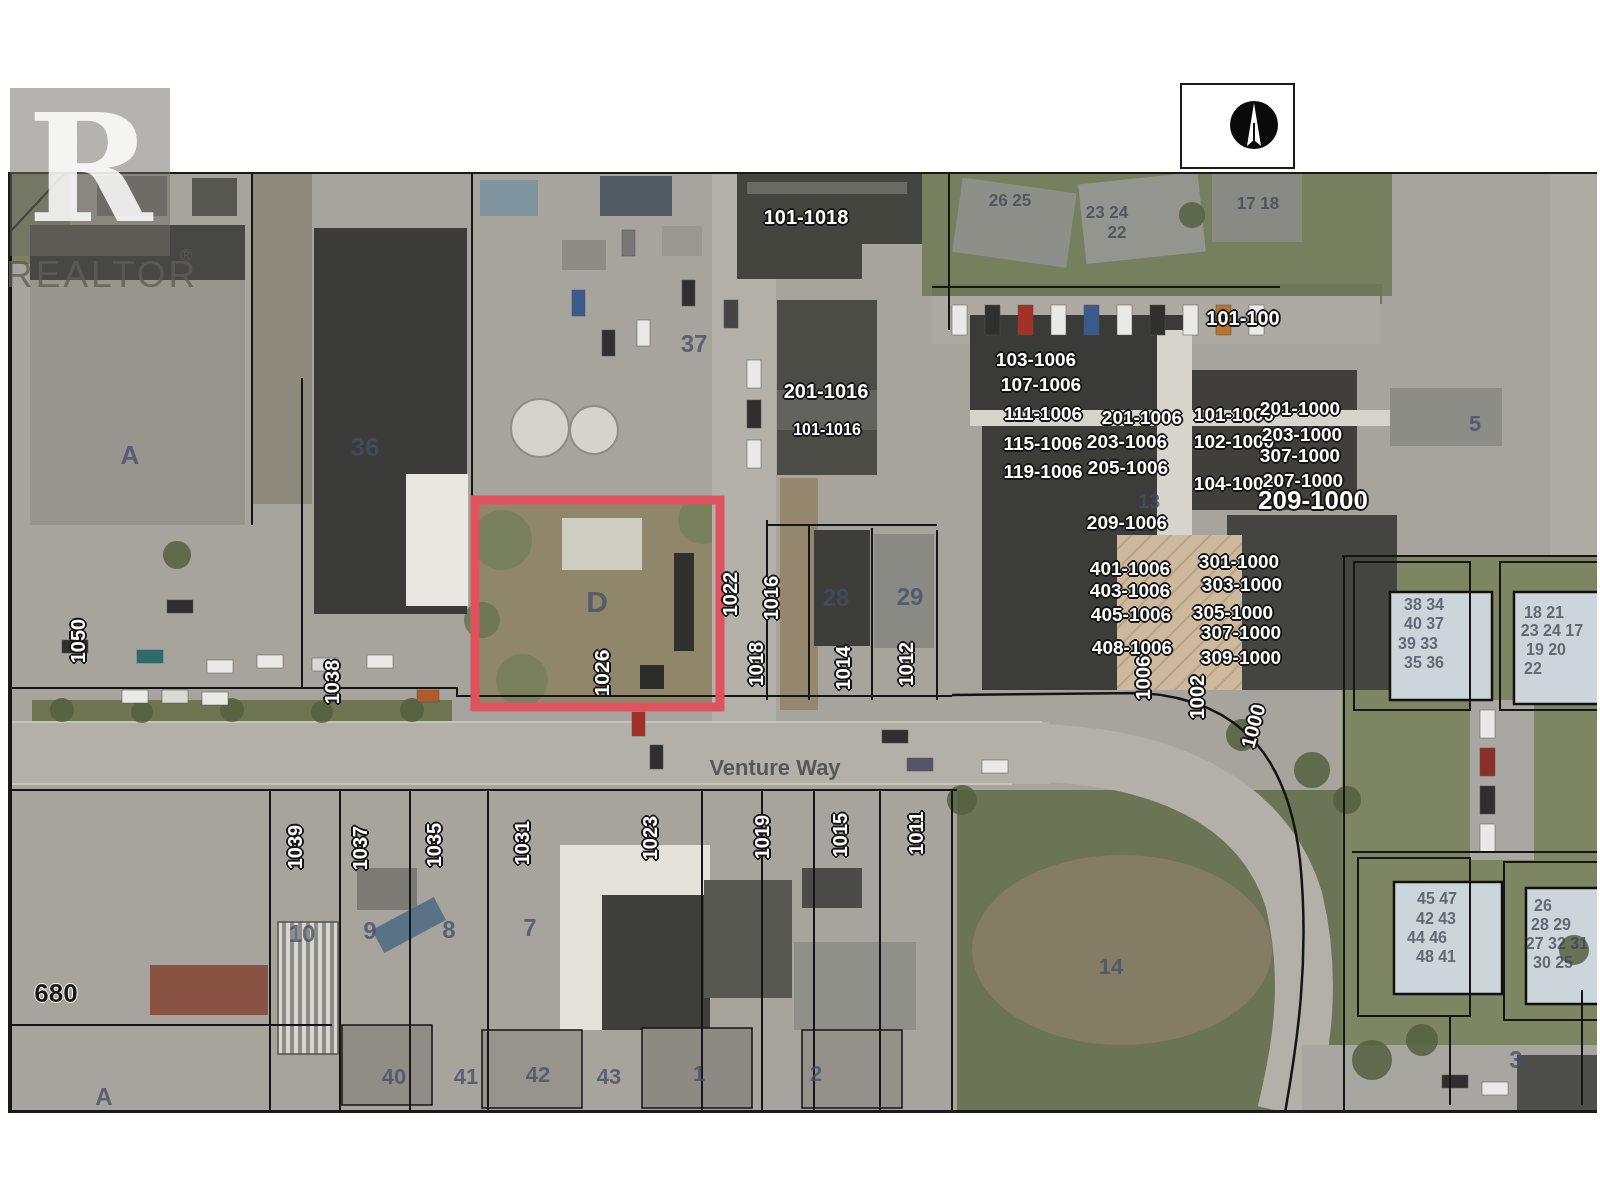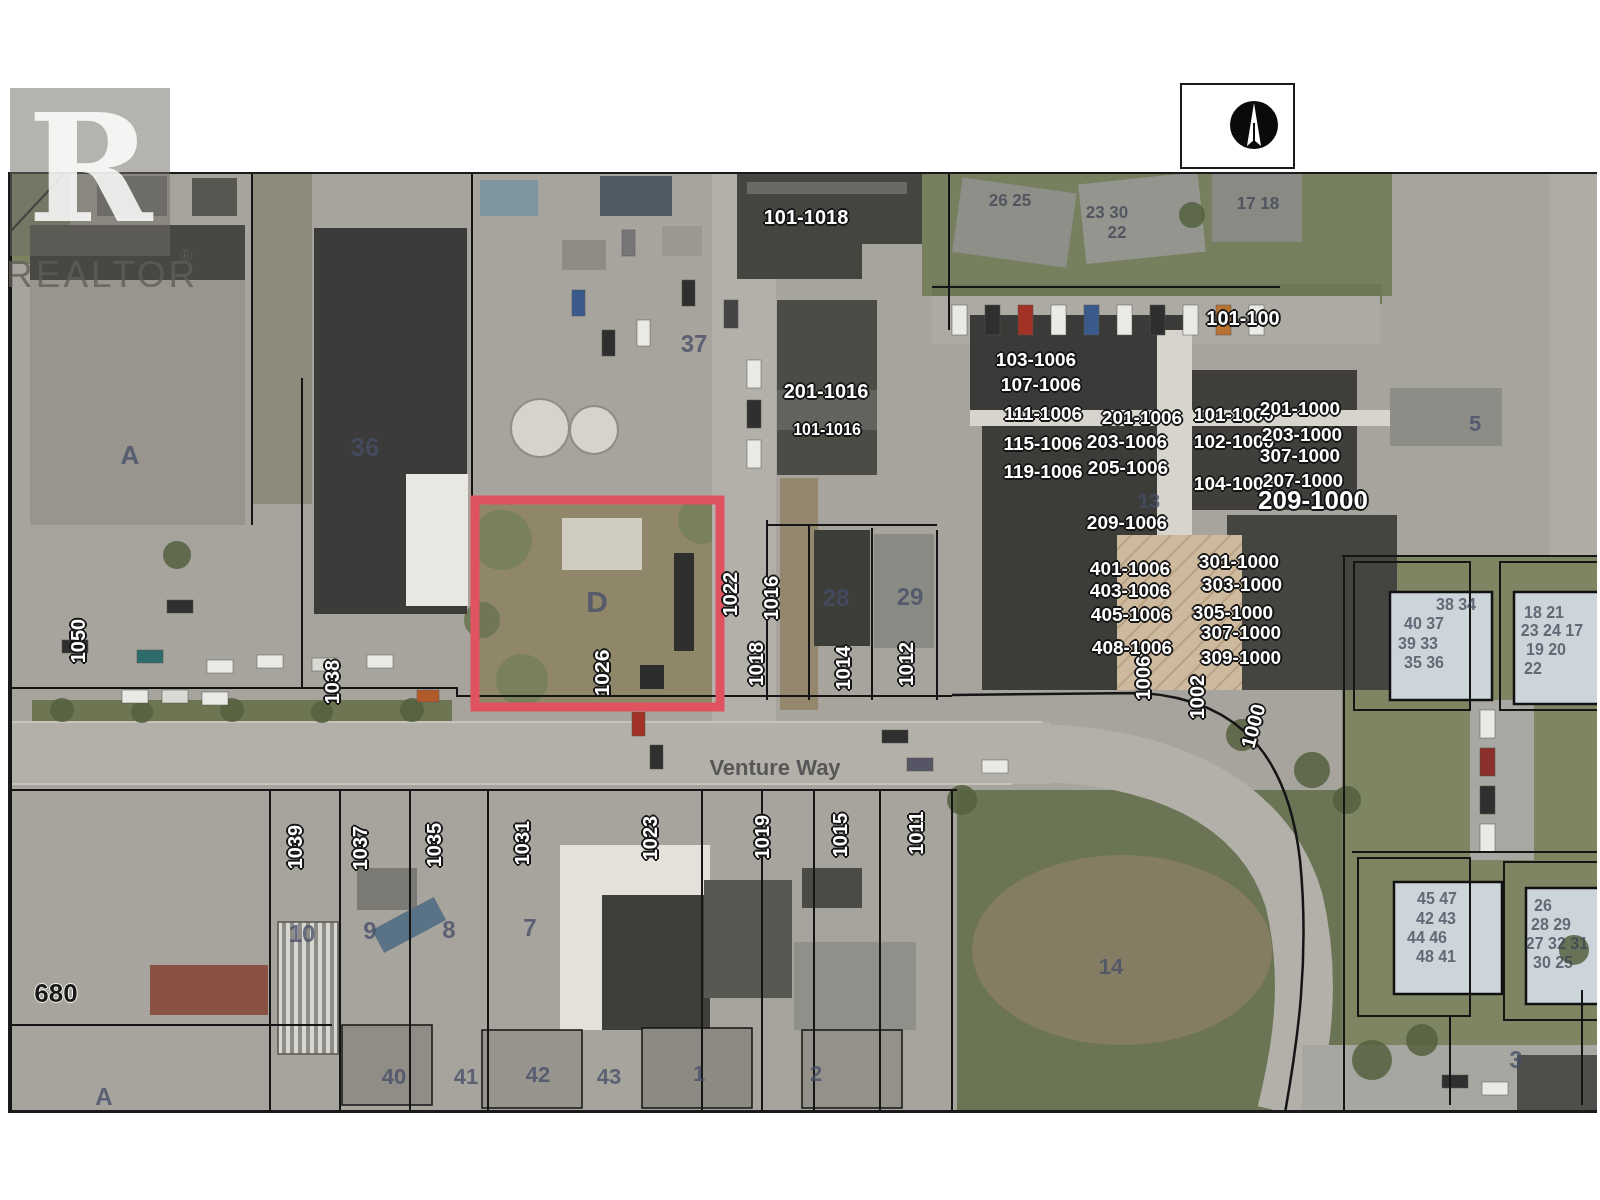--- a/index.html
+++ b/index.html
@@ -314,24 +314,24 @@
       <div class="lb plain" style="left: 1516px; top: 1060px; font-size: 24px; transform: translate(-50%, -50%) rotate(0deg);">3</div>
       <div class="lb halo-dark" style="left: 56px; top: 993px; font-size: 26px; transform: translate(-50%, -50%) rotate(0deg);">680</div>
       <div class="lb plain" style="left: 104px; top: 1097px; font-size: 24px; transform: translate(-50%, -50%) rotate(0deg);">A</div>
       <div class="lb plain" style="left: 394px; top: 1077px; font-size: 22px; transform: translate(-50%, -50%) rotate(0deg);">40</div>
       <div class="lb plain" style="left: 466px; top: 1077px; font-size: 22px; transform: translate(-50%, -50%) rotate(0deg);">41</div>
       <div class="lb plain" style="left: 538px; top: 1075px; font-size: 22px; transform: translate(-50%, -50%) rotate(0deg);">42</div>
       <div class="lb plain" style="left: 609px; top: 1077px; font-size: 22px; transform: translate(-50%, -50%) rotate(0deg);">43</div>
       <div class="lb plain" style="left: 699px; top: 1074px; font-size: 22px; transform: translate(-50%, -50%) rotate(0deg);">1</div>
       <div class="lb plain" style="left: 816px; top: 1074px; font-size: 22px; transform: translate(-50%, -50%) rotate(0deg);">2</div>
       <div class="lb faint" style="left: 1010px; top: 200px; font-size: 17px; transform: translate(-50%, -50%) rotate(0deg);">26 25</div>
-      <div class="lb faint" style="left: 1107px; top: 212px; font-size: 17px; transform: translate(-50%, -50%) rotate(0deg);">23 30</div>
+      <div class="lb faint" style="left: 1107px; top: 212px; font-size: 17px; transform: translate(-50%, -50%) rotate(0deg);">23 24</div>
       <div class="lb faint" style="left: 1117px; top: 232px; font-size: 17px; transform: translate(-50%, -50%) rotate(0deg);">22</div>
       <div class="lb faint" style="left: 1258px; top: 203px; font-size: 17px; transform: translate(-50%, -50%) rotate(0deg);">17 18</div>
-      <div class="lb faint" style="left: 1424px; top: 605px; font-size: 16px; transform: translate(-50%, -50%) rotate(0deg); margin-left: 32px;">38 34</div>
+      <div class="lb faint" style="left: 1424px; top: 605px; font-size: 16px; transform: translate(-50%, -50%) rotate(0deg);">38 34</div>
       <div class="lb faint" style="left: 1424px; top: 624px; font-size: 16px; transform: translate(-50%, -50%) rotate(0deg);">40 37</div>
       <div class="lb faint" style="left: 1418px; top: 644px; font-size: 16px; transform: translate(-50%, -50%) rotate(0deg);">39 33</div>
       <div class="lb faint" style="left: 1424px; top: 663px; font-size: 16px; transform: translate(-50%, -50%) rotate(0deg);">35 36</div>
       <div class="lb faint" style="left: 1544px; top: 613px; font-size: 16px; transform: translate(-50%, -50%) rotate(0deg);">18 21</div>
       <div class="lb faint" style="left: 1552px; top: 631px; font-size: 16px; transform: translate(-50%, -50%) rotate(0deg);">23 24 17</div>
       <div class="lb faint" style="left: 1546px; top: 650px; font-size: 16px; transform: translate(-50%, -50%) rotate(0deg);">19 20</div>
       <div class="lb faint" style="left: 1533px; top: 669px; font-size: 16px; transform: translate(-50%, -50%) rotate(0deg);">22</div>
       <div class="lb faint" style="left: 1437px; top: 899px; font-size: 16px; transform: translate(-50%, -50%) rotate(0deg);">45 47</div>
       <div class="lb faint" style="left: 1436px; top: 919px; font-size: 16px; transform: translate(-50%, -50%) rotate(0deg);">42 43</div>
       <div class="lb faint" style="left: 1427px; top: 938px; font-size: 16px; transform: translate(-50%, -50%) rotate(0deg);">44 46</div>

